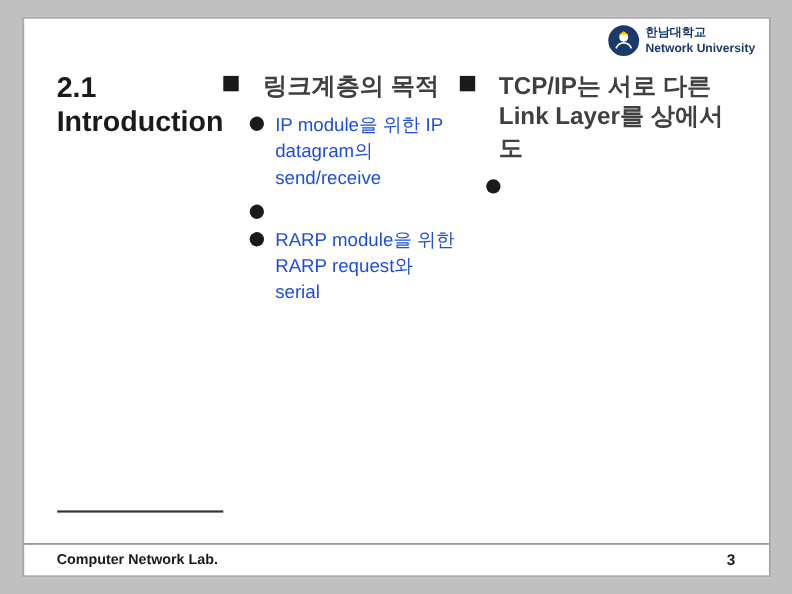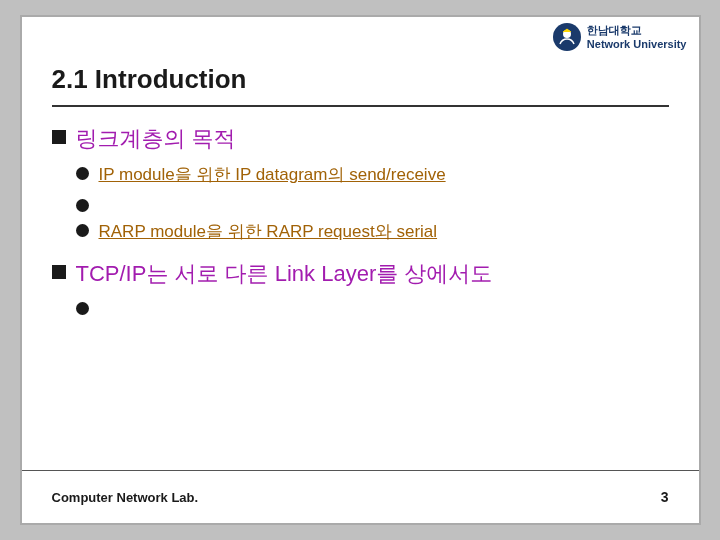--- a/index.html
+++ b/index.html
@@ -60,21 +60,21 @@
       color: #1a3a6b;
       font-weight: bold;
       line-height: 1.3;
       text-align: left;
     }
 
     .slide-content {
       flex: 1;
       padding: 8px 30px 10px 30px;
       display: flex;
-      flex-direction: column;
+      flex-direction: row;
     }
 
     .slide-title {
       font-size: 26px;
       font-weight: bold;
       color: #1a1a1a;
       padding-bottom: 10px;
       border-bottom: 2px solid #333;
       margin-bottom: 18px;
     }
@@ -93,23 +93,24 @@
     .square-bullet {
       width: 14px;
       height: 14px;
       background: #1a1a1a;
       flex-shrink: 0;
       margin-top: 5px;
     }
 
     .main-bullet-text {
       font-size: 22px;
-      font-weight: normal;
-      color: #a21caf;
+      font-weight: bold;
+      color: #404040;
       line-height: 1.3;
+      margin-left: 12px;
     }
 
     .sub-bullets {
       margin-left: 24px;
       display: flex;
       flex-direction: column;
       gap: 8px;
     }
 
     .sub-bullet {
@@ -122,30 +123,29 @@
       width: 13px;
       height: 13px;
       background: #1a1a1a;
       border-radius: 50%;
       flex-shrink: 0;
       margin-top: 4px;
     }
 
     .sub-bullet-text {
       font-size: 17px;
-      color: #a16207;
+      color: #1d4ed8;
       line-height: 1.4;
-      text-decoration: underline;
     }
 
     .footer {
       display: flex;
       justify-content: space-between;
-      align-items: flex-end;
-      padding: 18px 30px;
+      align-items: flex-start;
+      padding: 6px 30px;
       border-top: 1px solid #555;
       margin-top: auto;
     }
 
     .footer-left {
       font-size: 13px;
       font-weight: bold;
       color: #1a1a1a;
     }
 

